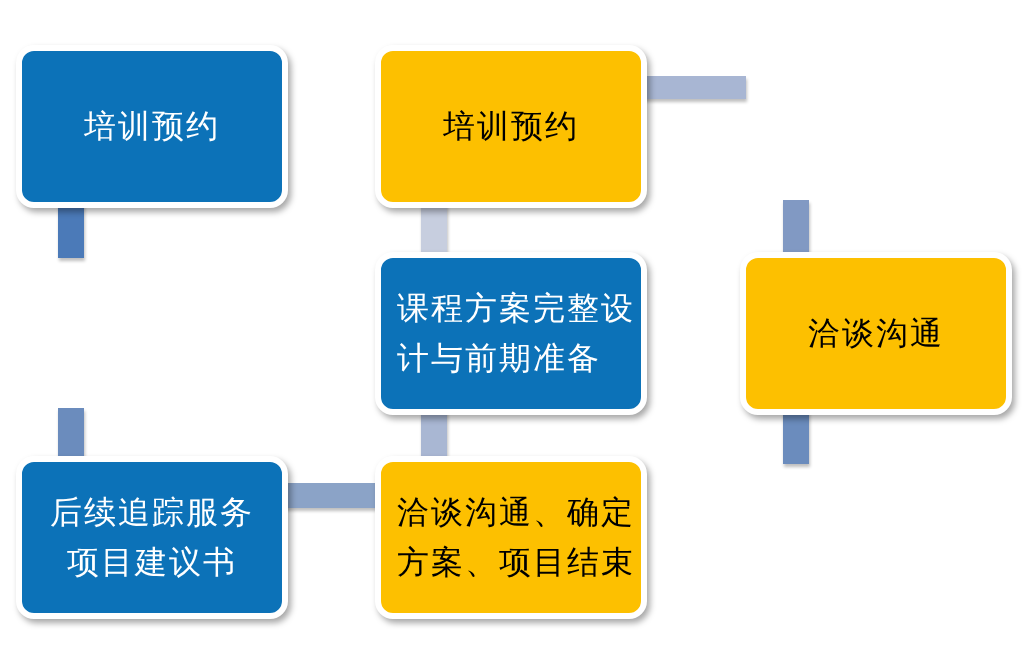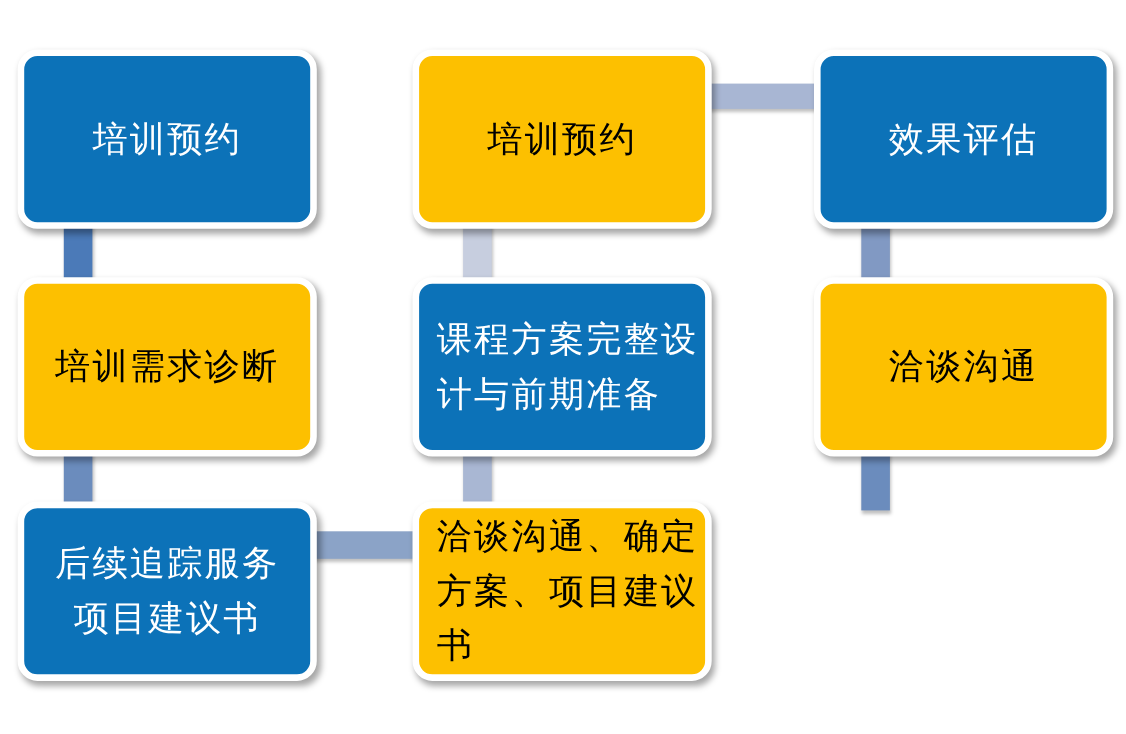--- a/index.html
+++ b/index.html
@@ -56,23 +56,21 @@
 <div id="canvas">
     <div class="connector" style="left: 58px; top: 200px; width: 26px; height: 58px; background: rgb(75, 122, 184);"></div>
     <div class="connector" style="left: 58px; top: 408px; width: 26px; height: 56px; background: rgb(107, 140, 189);"></div>
     <div class="connector" style="left: 280px; top: 483px; width: 102px; height: 25px; background: rgb(139, 163, 199);"></div>
     <div class="connector" style="left: 421px; top: 408px; width: 26px; height: 56px; background: rgb(169, 183, 211);"></div>
     <div class="connector" style="left: 421px; top: 200px; width: 26px; height: 58px; background: rgb(199, 206, 223);"></div>
     <div class="connector" style="left: 643px; top: 76px; width: 103px; height: 23px; background: rgb(168, 182, 211);"></div>
     <div class="connector" style="left: 783px; top: 200px; width: 26px; height: 58px; background: rgb(129, 153, 195);"></div>
     <div class="connector" style="left: 783px; top: 408px; width: 26px; height: 56px; background: rgb(107, 140, 189);"></div>
     <div class="node blue" style="left: 16px; top: 45px; width: 272px; height: 163px;">培训预约</div>
-    <div class="node yellow" style="left: 16px; top: 252px; width: 272px; height: 163px;">培训需求诊断</div>
     <div class="node blue" style="left: 16px; top: 456px; width: 272px; height: 163px;">后续追踪服务
 项目建议书</div>
     <div class="node yellow" style="left: 375px; top: 45px; width: 272px; height: 163px;">培训预约</div>
     <div class="node blue left" style="left: 375px; top: 252px; width: 272px; height: 163px;">课程方案完整设
 计与前期准备</div>
     <div class="node yellow left" style="left: 375px; top: 456px; width: 272px; height: 163px;">洽谈沟通、确定
-方案、项目建议书</div>
-    <div class="node blue" style="left: 740px; top: 45px; width: 272px; height: 163px;">效果评估</div>
+方案、项目结束</div>
     <div class="node yellow" style="left: 740px; top: 252px; width: 272px; height: 163px;">洽谈沟通</div>
   </div>
 
 </body></html>

